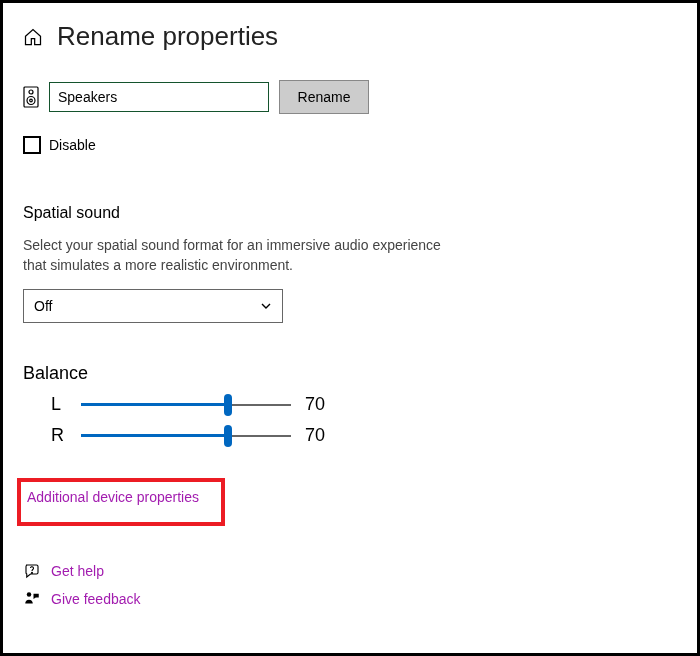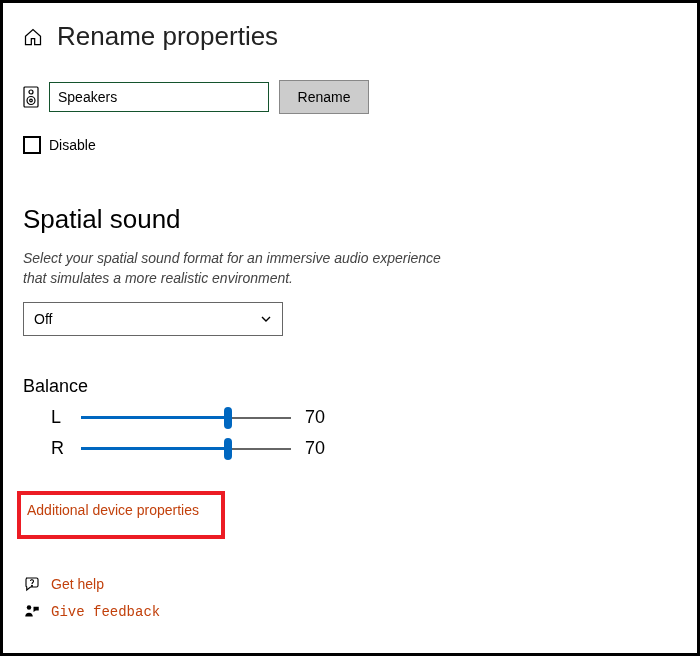--- a/index.html
+++ b/index.html
@@ -59,35 +59,34 @@
     margin-bottom: 50px;
   }
   .checkbox-box {
     width: 18px;
     height: 18px;
     border: 2px solid #000;
     cursor: pointer;
   }
   .checkbox-label { font-size: 14px; }
   .section-title {
-    font-size: 26px;
+    font-size: 16px;
     font-weight: 400;
     margin-bottom: 14px;
   }
   .field-label {
     font-size: 14px;
     margin-bottom: 6px;
   }
   .field-desc {
     font-size: 14px;
     color: #444;
     max-width: 440px;
     line-height: 1.4;
     margin-bottom: 14px;
-    font-style: italic;
   }
   .dropdown {
     width: 260px;
     height: 34px;
     border: 1px solid #666;
     display: flex;
     align-items: center;
     justify-content: space-between;
     padding: 0 10px;
     cursor: pointer;
@@ -135,36 +134,35 @@
   .slider-value { font-size: 18px; }
   .related-title { font-size: 18px; margin-bottom: 6px; }
   .highlight-box {
     border: 4px solid #ec1c24;
     display: inline-block;
     padding: 6px 22px 16px 6px;
     margin-left: -6px;
     margin-top: -4px;
   }
   .link {
-    color: #c2410c;
+    color: #a21caf;
     font-size: 14px;
     cursor: pointer;
   }
   .help-row {
     display: flex;
     align-items: center;
     gap: 10px;
     margin-top: 36px;
   }
   .feedback-row {
     display: flex;
     align-items: center;
     gap: 10px;
     margin-top: 10px;
-    font-family: Liberation Mono, monospace;
   }
   .small-icon svg { display: block; }
 </style>
 </head>
 <body>
 
 <div class="window">
 
   <div class="header-row">
     <span class="home-icon">

